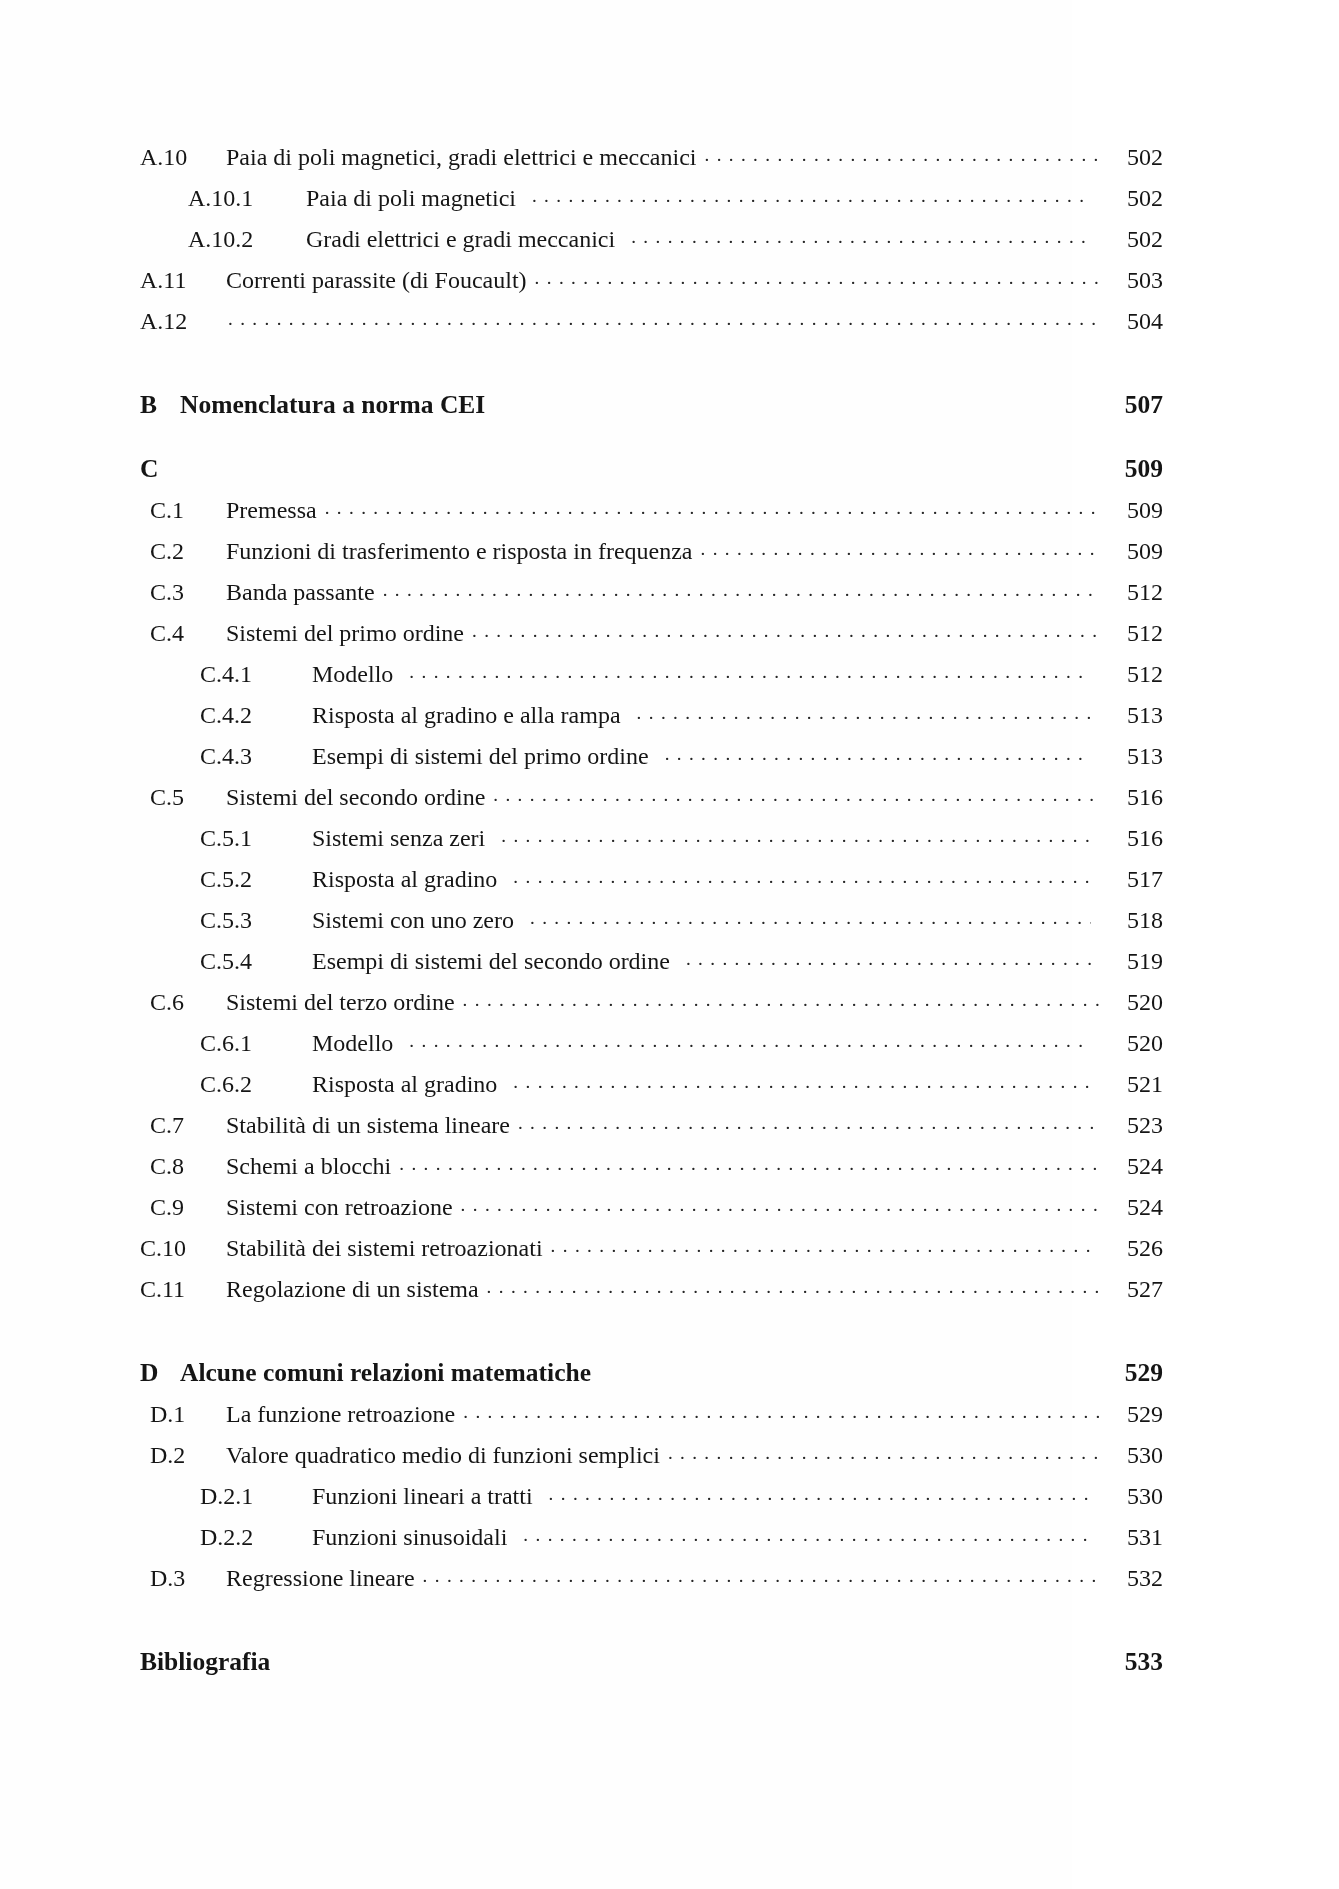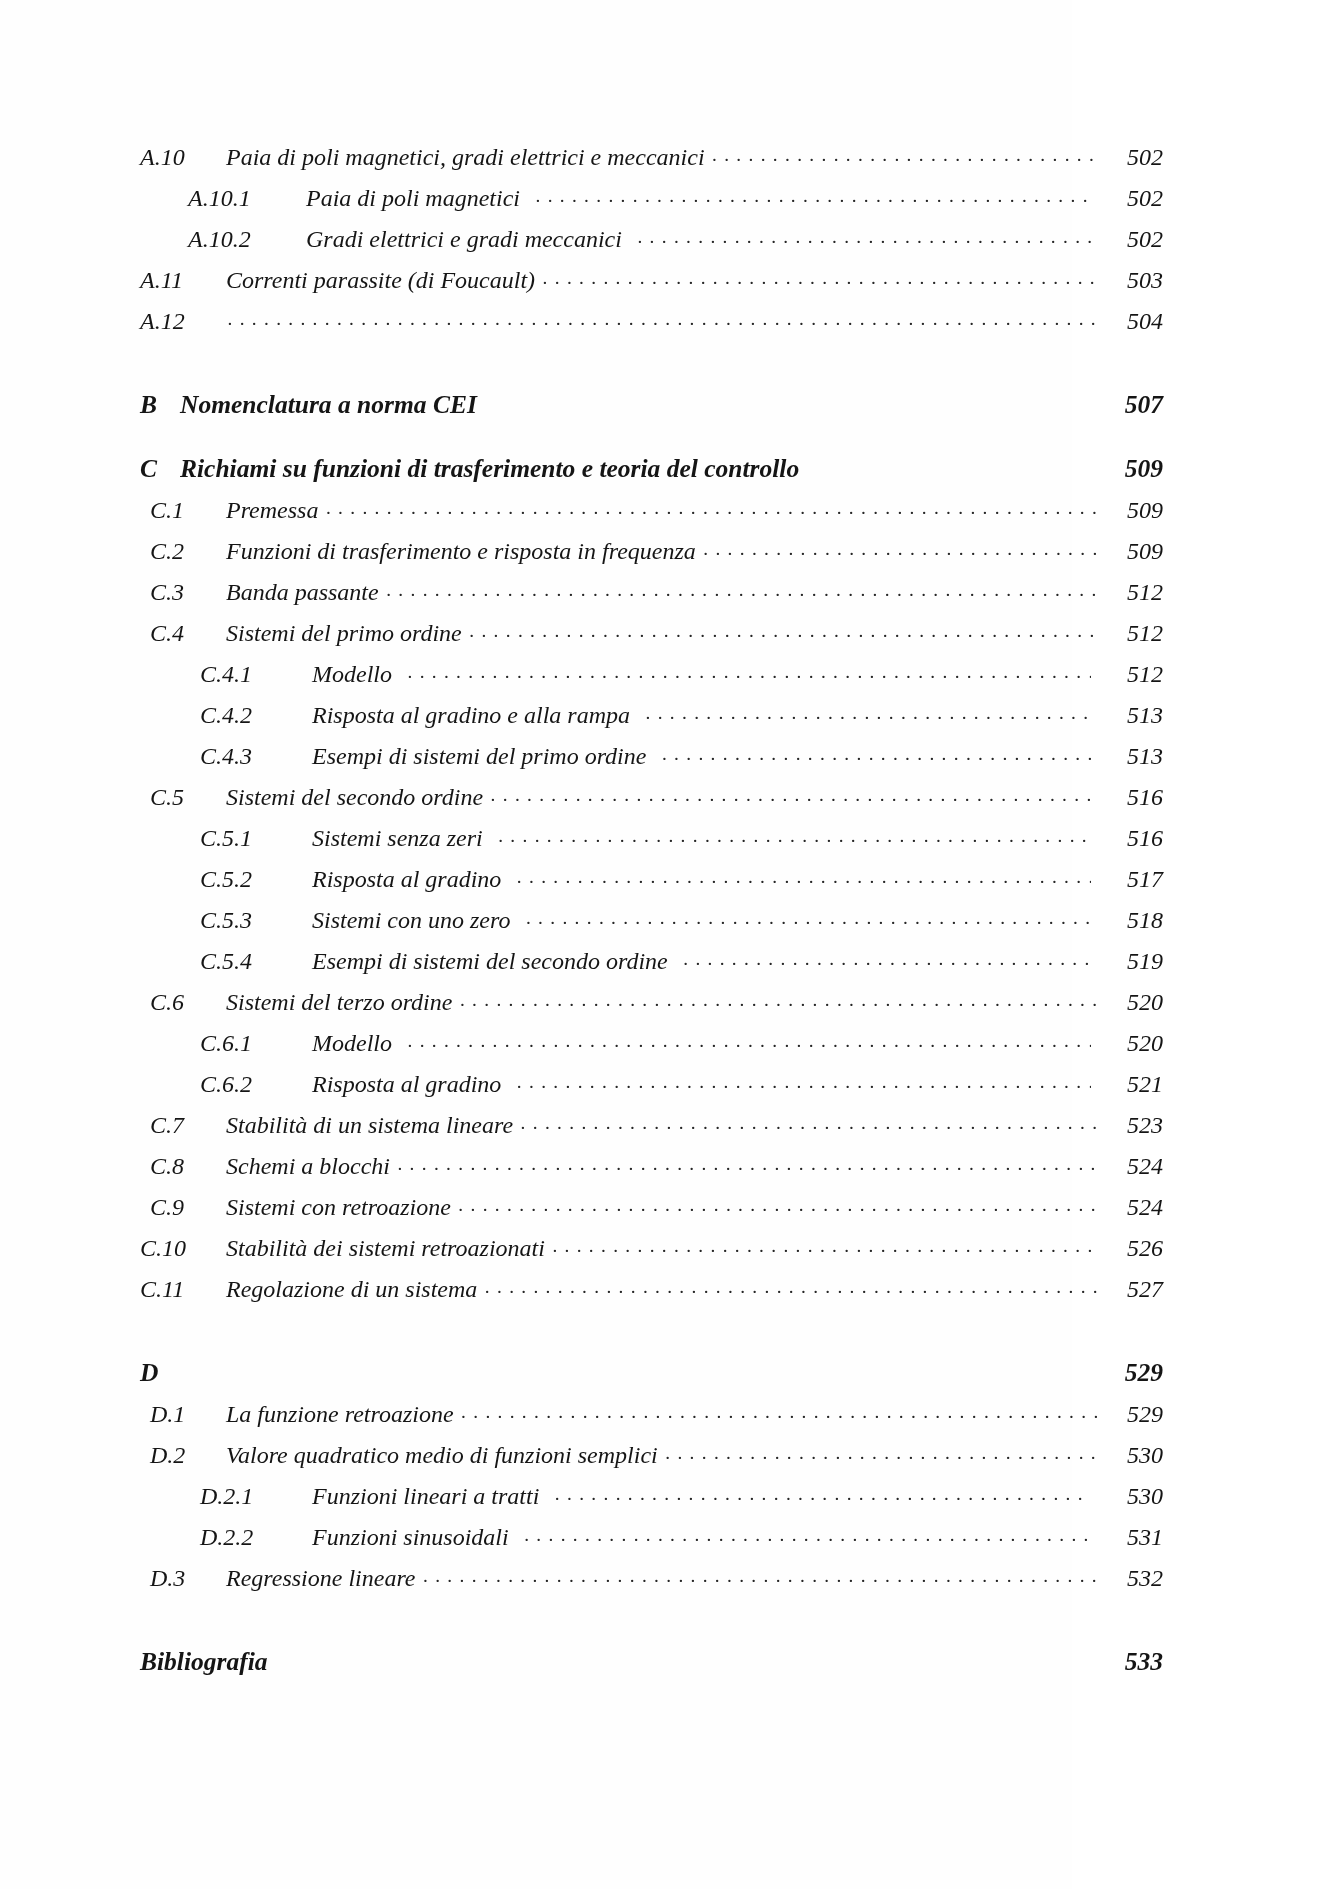--- a/index.html
+++ b/index.html
@@ -16,21 +16,20 @@
     -webkit-font-smoothing: antialiased;
   }
 
   .page {
     position: relative;
     width: 1072px;
     height: 1889px;
     box-sizing: border-box;
     padding: 128px 176px 0 140px;
     background: #fefefe;
-    font-style: italic;
   }
 
   .toc {
     position: relative;
     width: 1023px;
   }
 
   
   .entry {
     display: flex;
@@ -187,21 +186,20 @@
       </div>
       <div class="block-gap"></div>
       <div class="entry chapter">
         <span class="num">B</span>
         <span class="title">Nomenclatura a norma CEI</span>
         <span class="leader"></span>
         <span class="pageno">507</span>
       </div>
       <div class="entry chapter">
         <span class="num">C</span>
-        <span class="title">Richiami su funzioni di trasferimento e teoria del controllo</span>
         <span class="leader"></span>
         <span class="pageno">509</span>
       </div>
       <div class="entry lvl1">
         <span class="num">C.1</span>
         <span class="title">Premessa</span>
         <span class="leader"></span>
         <span class="pageno">509</span>
       </div>
       <div class="entry lvl1">
@@ -314,20 +312,21 @@
       </div>
       <div class="entry lvl1 wide">
         <span class="num">C.11</span>
         <span class="title">Regolazione di un sistema</span>
         <span class="leader"></span>
         <span class="pageno">527</span>
       </div>
       <div class="block-gap"></div>
       <div class="entry chapter">
         <span class="num">D</span>
+        <span class="title">Alcune comuni relazioni matematiche</span>
         <span class="leader"></span>
         <span class="pageno">529</span>
       </div>
       <div class="entry lvl1">
         <span class="num">D.1</span>
         <span class="title">La funzione retroazione</span>
         <span class="leader"></span>
         <span class="pageno">529</span>
       </div>
       <div class="entry lvl1">

